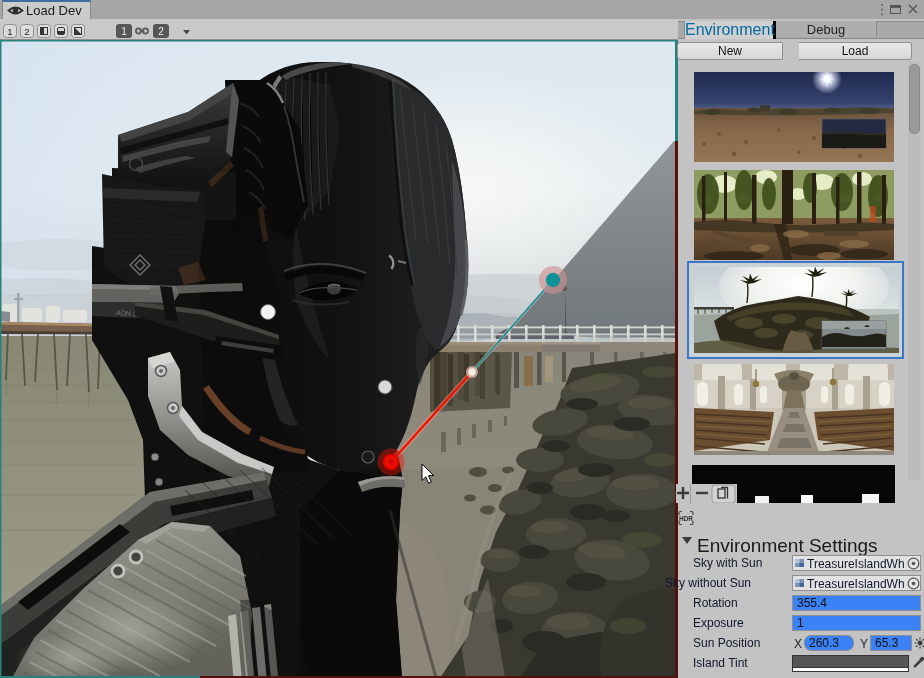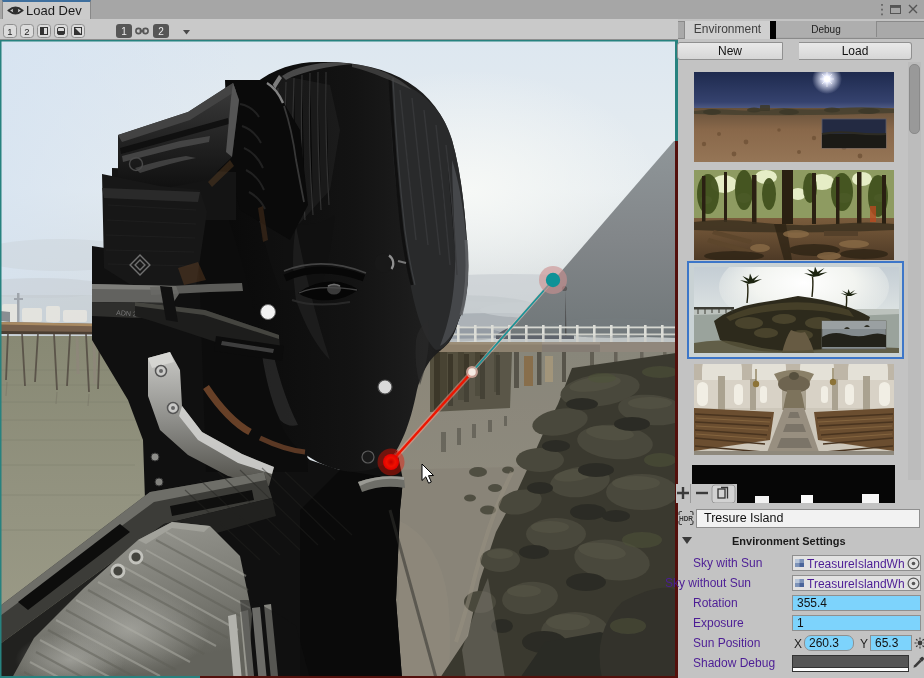--- a/index.html
+++ b/index.html
@@ -456,22 +456,22 @@
 <rect x="0" y="636" width="200" height="2" fill="#27827f"></rect>
 <rect x="200" y="636" width="478" height="2" fill="#53100c"></rect>
 <rect x="675" y="0" width="3" height="101" fill="#27827f"></rect>
 <rect x="675" y="101" width="3" height="537" fill="#53100c"></rect>
 </svg>
 </div>
 
 <div class="abs" style="left:678px;top:19px;width:246px;height:659px;background:#c3c3c3;"></div>
 
 <div class="abs" style="left:678px;top:21px;width:246px;height:18px;background:#a9a9a9;border-top:1px solid #8a8a8a;border-bottom:1px solid #8a8a8a;"></div>
-<div class="abs" style="left:684px;top:21px;width:92px;height:18px;background:#d0d0d0;border-left:1px solid #8a8a8a;border-right:6px solid #000000;font-size:12px;color:#404040;text-align:center;line-height:17px;">Environment</div>
-<div class="abs" style="left:776px;top:21px;width:101px;height:16px;background:#aeaeae;border-right:1px solid #8a8a8a;font-size:10px;color:#222;text-align:center;line-height:17px;">Debug</div>
+<div class="abs" style="left:684px;top:21px;width:92px;height:18px;background:#d0d0d0;border-left:1px solid #8a8a8a;border-right:3px solid #000000;font-size:16px;color:#0369a1;text-align:center;line-height:17px;">Environment</div>
+<div class="abs" style="left:776px;top:21px;width:101px;height:16px;background:#aeaeae;border-right:1px solid #8a8a8a;font-size:13px;color:#222;text-align:center;line-height:17px;">Debug</div>
 
 <div class="abs" style="left:677px;top:42px;width:106px;height:18px;background:linear-gradient(#e9e9e9,#d6d6d6);border:1px solid #909090;border-radius:3px 0 0 3px;font-size:12px;color:#111;text-align:center;line-height:16px;">New</div>
 <div class="abs" style="left:799px;top:42px;width:113px;height:18px;background:linear-gradient(#e9e9e9,#d6d6d6);border:1px solid #909090;border-left:none;border-radius:0 3px 3px 0;font-size:12px;color:#111;text-align:center;line-height:16px;">Load</div>
 
 <div class="abs" style="left:908px;top:62px;width:13px;height:418px;background:#bcbcbc;"></div>
 <div class="abs" style="left:909px;top:64px;width:11px;height:70px;background:#999;border:1px solid #8a8a8a;border-radius:5px;"></div>
 
 <svg class="abs" style="left:694px;top:72px;" width="200" height="90" viewBox="0 0 200 90">
   <defs>
     <linearGradient id="dsky" x1="0" y1="0" x2="0" y2="1">
@@ -718,35 +718,34 @@
   <path d="M20 9 h12" stroke="#3a3a3a" stroke-width="2.4"></path>
   <rect x="36" y="1" width="23" height="18" rx="3" fill="#d2d2d2" stroke="#9a9a9a" stroke-width="1"></rect>
   <rect x="42" y="5" width="7" height="9" fill="none" stroke="#333" stroke-width="1.3"></rect>
   <path d="M45 3.5 h6.5 l0 11" fill="none" stroke="#333" stroke-width="1.3"></path>
 </svg>
 
 <svg class="abs" style="left:678px;top:510px;" width="16" height="16" viewBox="0 0 16 16">
   <path d="M4 1.5 H2.5 A1.5 1.5 0 0 0 1 3 V5 M12 1.5 H13.5 A1.5 1.5 0 0 1 15 3 V5 M4 14.5 H2.5 A1.5 1.5 0 0 1 1 13 V11 M12 14.5 H13.5 A1.5 1.5 0 0 0 15 13 V11" fill="none" stroke="#444" stroke-width="1.2"></path>
   <text x="8" y="11" font-size="6.5" font-weight="bold" fill="#333" text-anchor="middle" font-family="Liberation Sans">HDR</text>
 </svg>
-<div class="abs" style="left:696px;top:509px;width:224px;height:19px;background:#f2f2f2;border:1px solid #8f8f8f;font-size:12.5px;color:#111;line-height:17px;padding-left:7px;">Tresure Island</div>
 
 <div class="abs" style="left:682px;top:537px;width:0;height:0;border-left:5px solid transparent;border-right:5px solid transparent;border-top:7px solid #3a3a3a;"></div>
-<div class="abs" style="left:697px;top:535px;font-size:11px;font-weight:bold;color:#1a1a1a;margin-left:35px;">Environment Settings</div>
+<div class="abs" style="left:697px;top:535px;font-size:19px;font-weight:normal;color:#1a1a1a;">Environment Settings</div>
 
 <style>
-.lbl{position:absolute;font-size:12px;color:#4c1d95;}
-.fld{position:absolute;background:#7dd3fc;border:1px solid #8f8f8f;font-size:12px;color:#111;line-height:14px;padding-left:4px;overflow:hidden;}
+.lbl{position:absolute;font-size:12px;color:#0f172a;}
+.fld{position:absolute;background:#3b82f6;border:1px solid #8f8f8f;font-size:12px;color:#111;line-height:14px;padding-left:4px;overflow:hidden;}
 </style>
 <div class="lbl" style="left:693px;top:556px;">Sky with Sun</div>
 <div class="lbl" style="left:665px;top:576px;">Sky without Sun</div>
 <div class="lbl" style="left:693px;top:596px;">Rotation</div>
 <div class="lbl" style="left:693px;top:616px;">Exposure</div>
 <div class="lbl" style="left:693px;top:636px;">Sun Position</div>
-<div class="lbl" style="left:693px;top:656px;">Shadow Debug</div>
+<div class="lbl" style="left:693px;top:656px;">Island Tint</div>
 
 <div class="fld" style="left:792px;top:555px;width:129px;height:16px;background:#e2e2e2;"></div>
 <div class="fld" style="left:792px;top:575px;width:129px;height:16px;background:#e2e2e2;"></div>
 <svg class="abs" style="left:794px;top:557px;" width="12" height="12" viewBox="0 0 12 12">
       <rect x="1" y="2" width="9" height="8" fill="#7d93b8"></rect>
       <rect x="1" y="2" width="4.5" height="4" fill="#b8c6da"></rect>
       <rect x="5.5" y="6" width="4.5" height="4" fill="#4a659a"></rect>
     </svg>
 <svg class="abs" style="left:794px;top:577px;" width="12" height="12" viewBox="0 0 12 12">
       <rect x="1" y="2" width="9" height="8" fill="#7d93b8"></rect>

